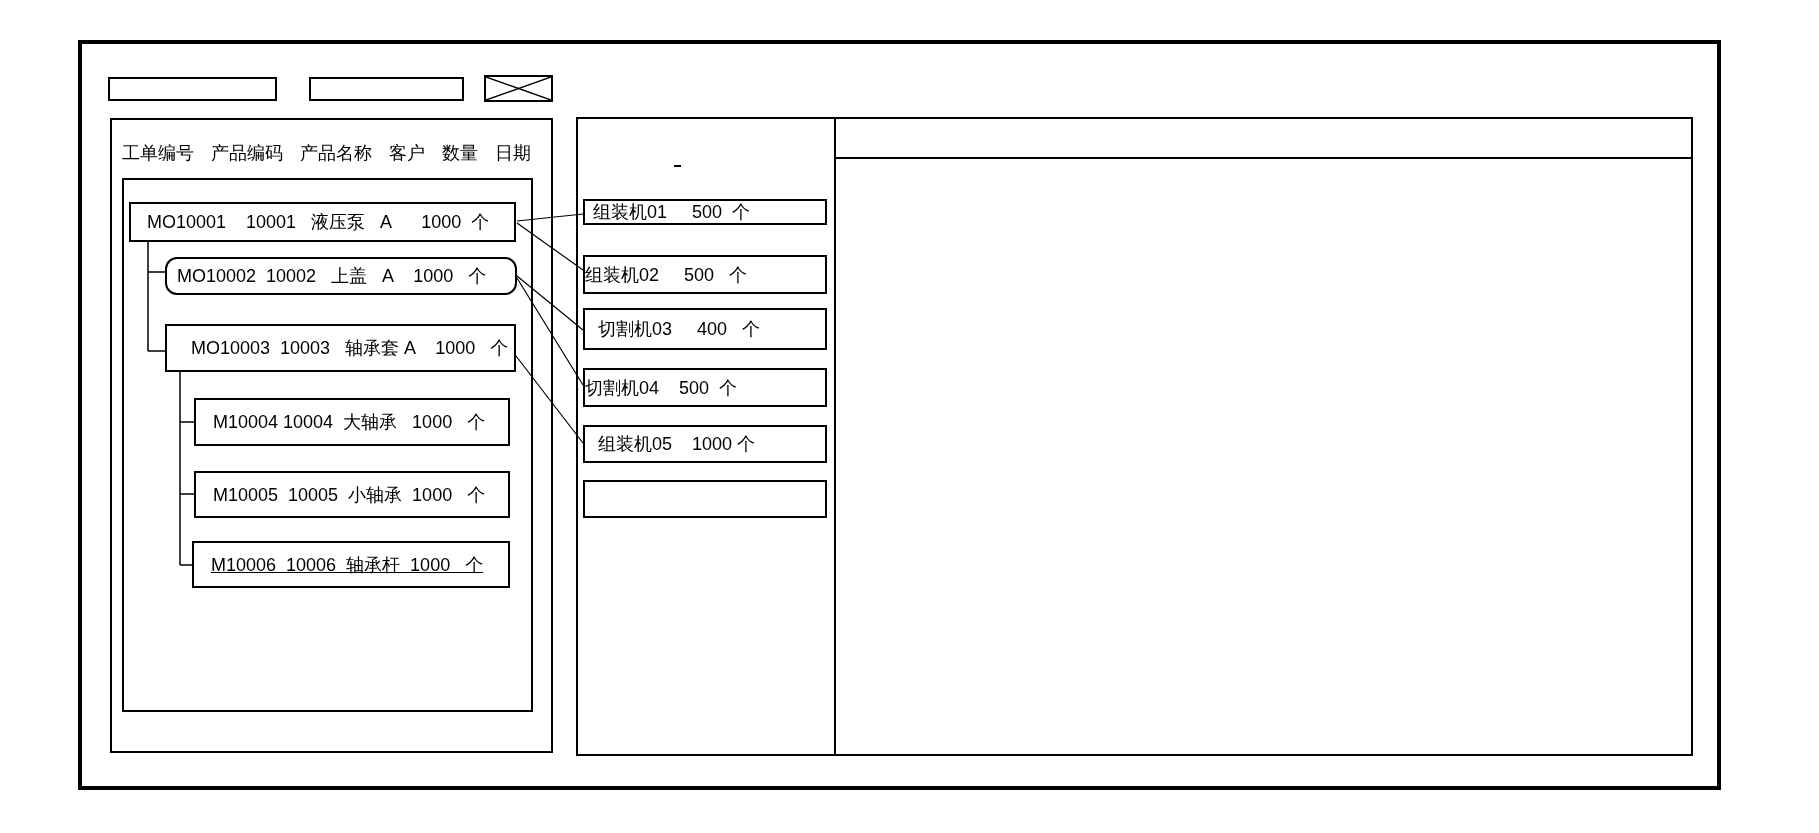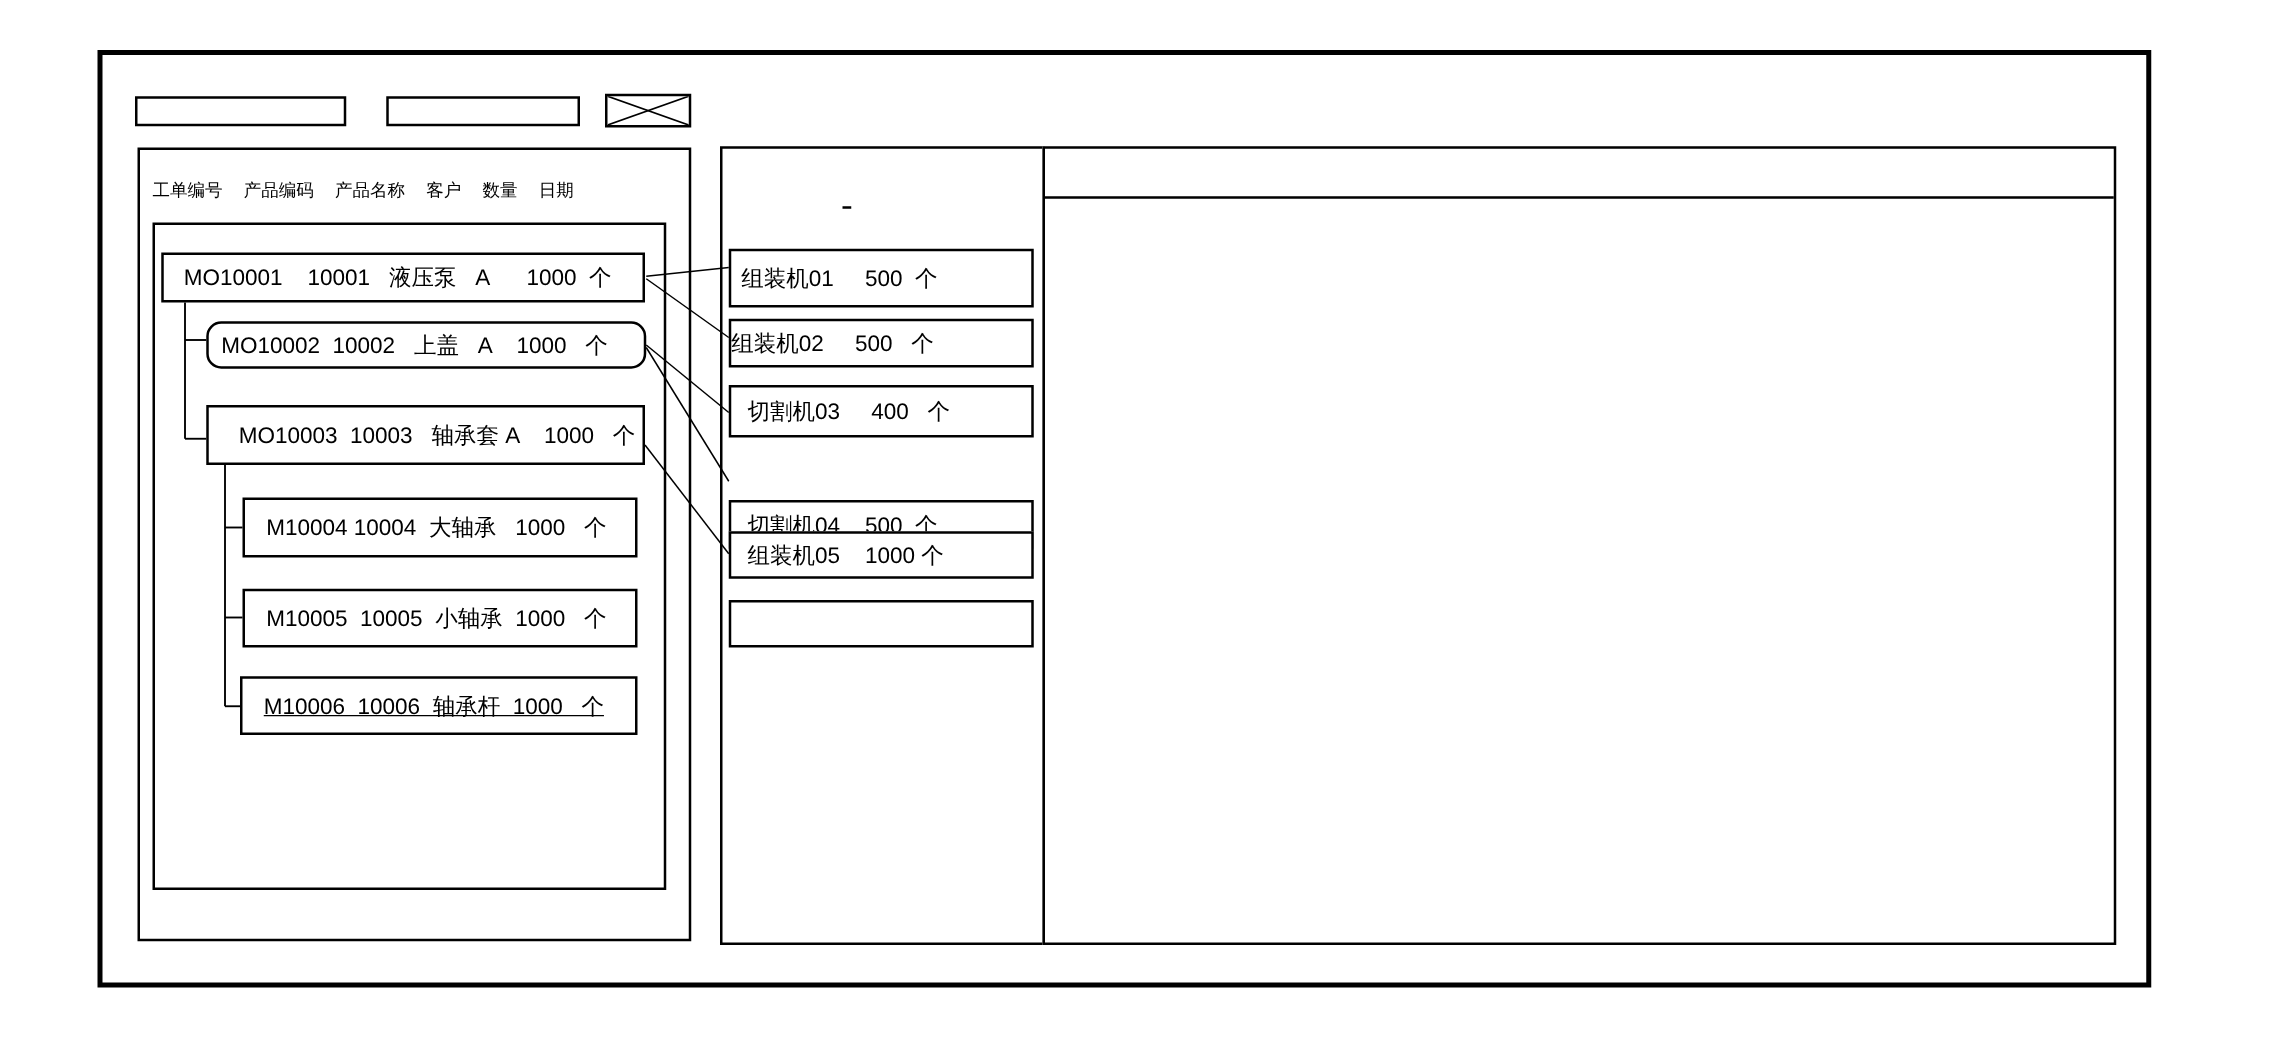--- a/index.html
+++ b/index.html
@@ -5,21 +5,21 @@
   html,body{margin:0;padding:0;}
   body{
     width:1819px;height:833px;background:#ffffff;position:relative;
     font-family:"Liberation Sans","DejaVu Sans",sans-serif;color:#000;
     overflow:hidden;
   }
   .abs{position:absolute;box-sizing:border-box;}
   .b2{border:2px solid #000;background:#fff;}
   .rowtext{display:flex;align-items:center;white-space:pre;font-size:18px;line-height:1;}
   .overlay{position:absolute;left:0;top:0;pointer-events:none;}
-  .colhead{display:flex;gap:17px;font-size:14px;align-items:center;}
+  .colhead{display:flex;gap:17px;font-size:18px;align-items:center;}
   .colhead span{white-space:nowrap;}
 </style>
 </head>
 <body>
 
 <div class="abs" style="left:78px;top:40px;width:1643px;height:750px;border:4px solid #000;"></div>
 
 <div class="abs b2" style="left:108px;top:77px;width:169px;height:24px;"></div>
 <div class="abs b2" style="left:309px;top:77px;width:155px;height:24px;"></div>
 <div class="abs b2" style="left:484px;top:75px;width:69px;height:27px;">
@@ -46,24 +46,24 @@
 <div class="abs b2 rowtext" style="left:165px;top:257px;width:352px;height:38px;padding-left:10px;border-radius:12px;">MO10002  10002   上盖   A    1000   个</div>
 <div class="abs b2 rowtext" style="left:165px;top:324px;width:351px;height:48px;padding-left:24px;">MO10003  10003   轴承套 A    1000   个</div>
 <div class="abs b2 rowtext" style="left:194px;top:398px;width:316px;height:48px;padding-left:17px;">M10004 10004  大轴承   1000   个</div>
 <div class="abs b2 rowtext" style="left:194px;top:471px;width:316px;height:47px;padding-left:17px;">M10005  10005  小轴承  1000   个</div>
 <div class="abs b2 rowtext" style="left:192px;top:541px;width:318px;height:47px;padding-left:17px;text-decoration:underline;">M10006  10006  轴承杆  1000   个</div>
 
 <div class="abs b2" style="left:576px;top:117px;width:260px;height:639px;"></div>
 
 <div class="abs" style="left:674px;top:165px;width:7px;height:2px;background:#000;"></div>
 
-<div class="abs b2 rowtext" style="left:583px;top:199px;width:244px;height:47px;padding-left:8px;">组装机01     500  个</div>
+<div class="abs b2 rowtext" style="left:583px;top:199px;width:244px;height:26px;padding-left:8px;">组装机01     500  个</div>
 <div class="abs b2 rowtext" style="left:583px;top:255px;width:244px;height:39px;padding-left:0;">组装机02     500   个</div>
 <div class="abs b2 rowtext" style="left:583px;top:308px;width:244px;height:42px;padding-left:13px;">切割机03     400   个</div>
-<div class="abs b2 rowtext" style="left:583px;top:368px;width:244px;height:39px;padding-left:13px;margin-top:32px;">切割机04    500  个</div>
+<div class="abs b2 rowtext" style="left:583px;top:368px;width:244px;height:39px;">切割机04    500  个</div>
 <div class="abs b2 rowtext" style="left:583px;top:425px;width:244px;height:38px;padding-left:13px;">组装机05    1000 个</div>
 <div class="abs b2 rowtext" style="left:583px;top:480px;width:244px;height:38px;padding-left:13px;"></div>
 
 <div class="abs b2" style="left:834px;top:117px;width:859px;height:639px;"></div>
 <div class="abs" style="left:836px;top:157px;width:855px;height:0;border-top:2px solid #000;"></div>
 
 <svg class="overlay" width="1819" height="833" viewBox="0 0 1819 833">
 
   <line x1="148" y1="242" x2="148" y2="351" stroke="#000" stroke-width="1.5"></line>
   <line x1="148" y1="272" x2="165" y2="272" stroke="#000" stroke-width="1.5"></line>

